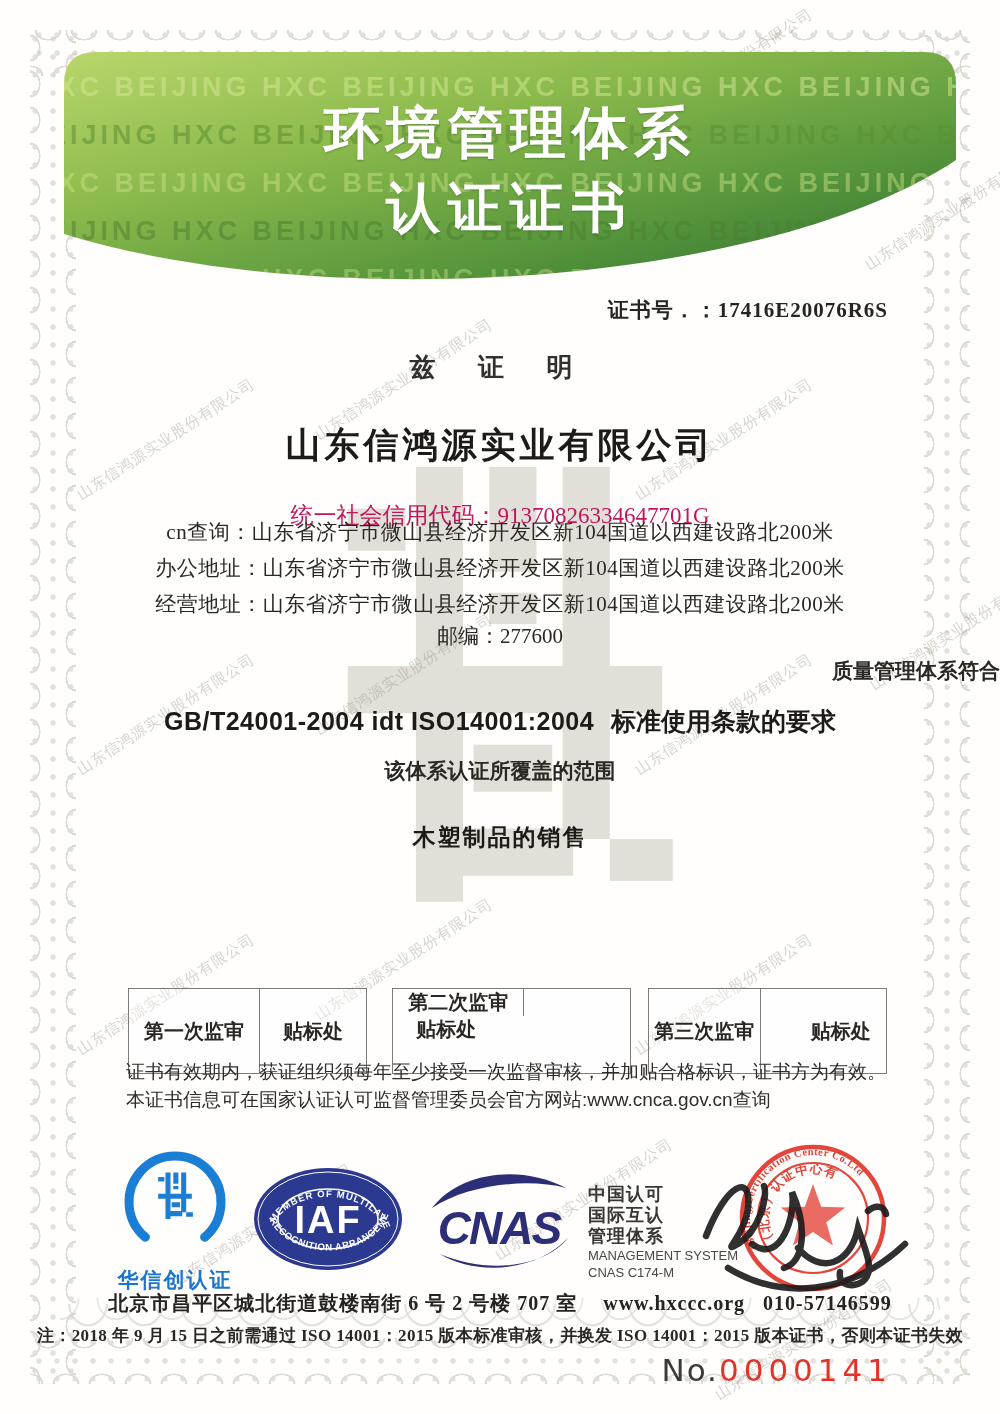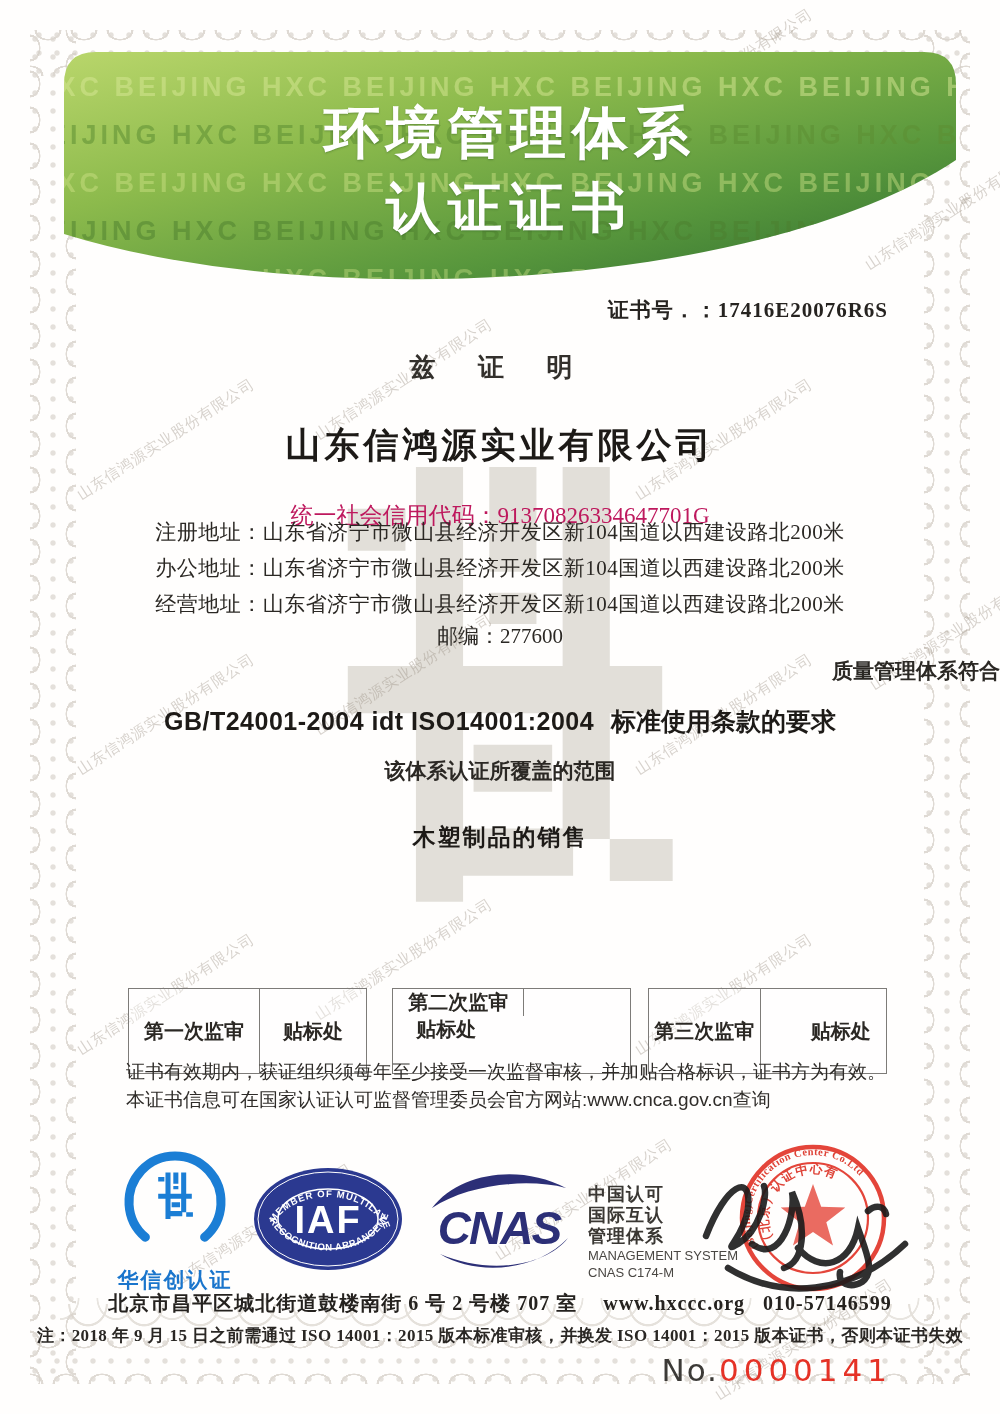--- a/index.html
+++ b/index.html
@@ -153,21 +153,21 @@
   <div class="banner-title l1">环境管理体系</div>
   <div class="banner-title l2">认证证书</div>
 
   <div class="certno">
     <span>证书号．：</span><span>17416E20076R6S</span>
   </div>
 
   <div class="center attest">兹 证 明</div>
   <div class="center company">山东信鸿源实业有限公司</div>
   <div class="center credit">统一社会信用代码：91370826334647701G</div>
-  <div class="center addr addr1">注册地址：山东省济宁市微山县经济开发区新104国道以西建设路北200米</div>
+  <div class="center addr addr1">cn查询：山东省济宁市微山县经济开发区新104国道以西建设路北200米</div>
   <div class="center addr addr2">办公地址：山东省济宁市微山县经济开发区新104国道以西建设路北200米</div>
   <div class="center addr addr3">经营地址：山东省济宁市微山县经济开发区新104国道以西建设路北200米</div>
   <div class="center postcode">邮编：277600</div>
   <div class="center conform">质量管理体系符合</div>
   <div class="center standard">
     <span class="code">GB/T24001-2004 idt ISO14001:2004</span>
     <span class="suffix">标准使用条款的要求</span>
   </div>
   <div class="center scope-cap">该体系认证所覆盖的范围</div>
   <div class="center scope-val">木塑制品的销售</div>

